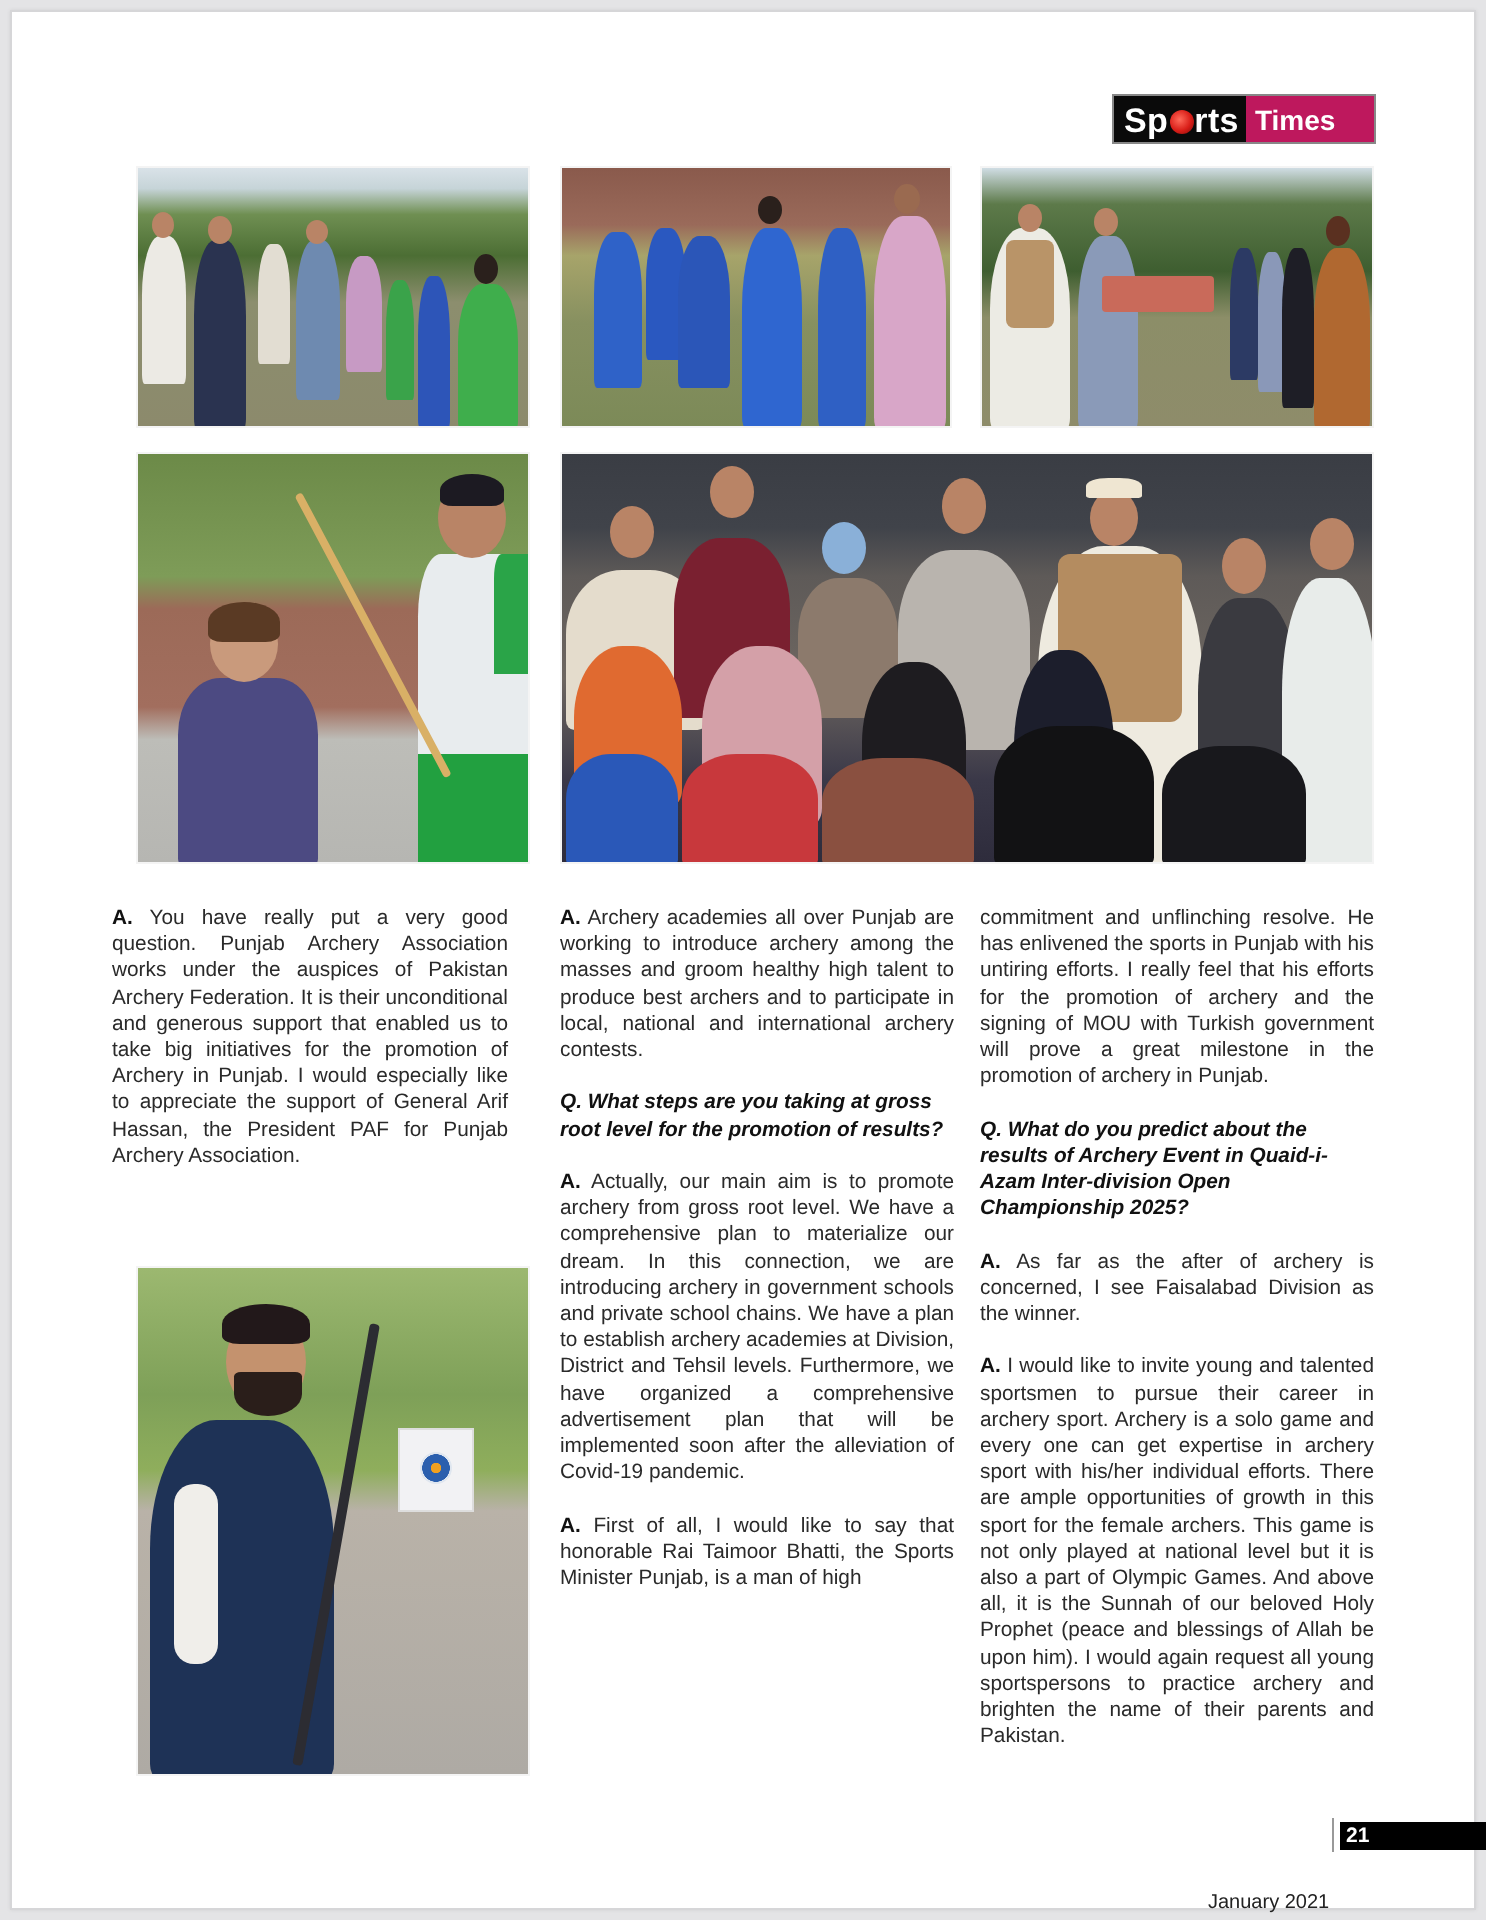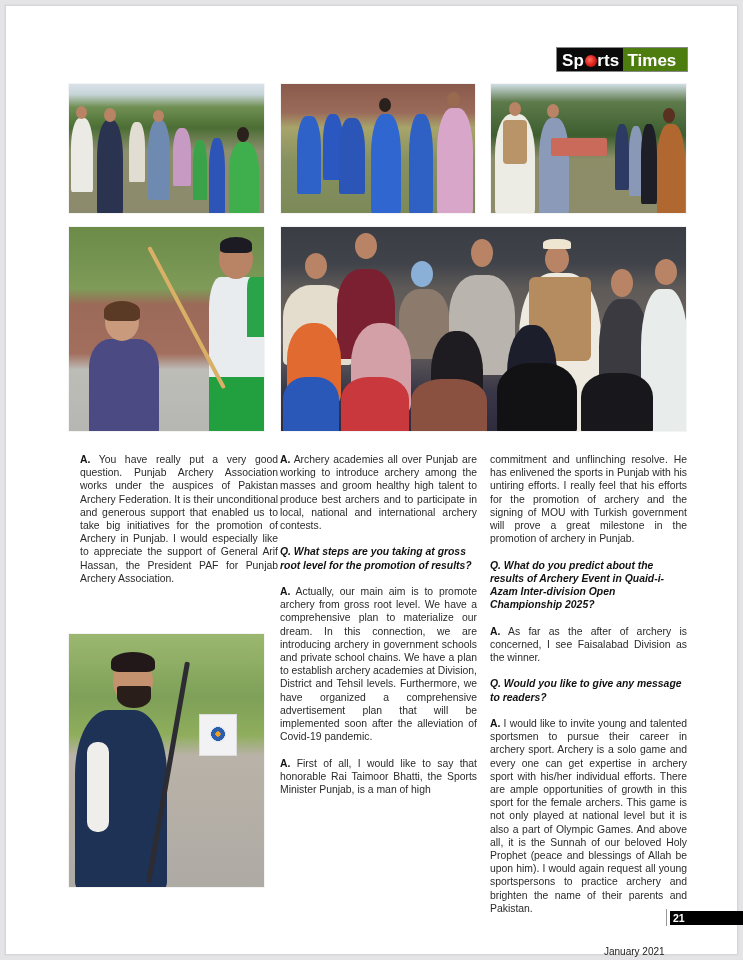--- a/index.html
+++ b/index.html
@@ -21,21 +21,21 @@
     .logo .l-black {
       background: #0a0a0a; color: #fff; font-weight: bold; font-size: 17px;
       padding: 2px 4px 0 5px; letter-spacing: 0.2px; line-height: 21px;
     }
     .logo .l-black .o-ball {
       display: inline-block; width: 12px; height: 12px; border-radius: 50%;
       background: radial-gradient(circle at 40% 40%, #ff6a5a 0, #d91e18 55%, #7a0a08 100%);
       vertical-align: -1px; margin: 0 0.5px;
     }
     .logo .l-red {
-      background: #4d7c0f; color: #fff; font-weight: bold; font-size: 17px;
+      background: #be185d; color: #fff; font-weight: bold; font-size: 14px;
       padding: 2px 5px 0 4px; flex: 1; line-height: 21px; position: relative;
     }
 
     
     .photo {
       position: absolute; overflow: hidden; border: 1px solid #f4f4f4;
     }
 
     
     .p1 { left: 62px; top: 77px; width: 197px; height: 131px;
@@ -74,21 +74,21 @@
 
     
     .col {
       position: absolute; font-size: 10.4px; line-height: 13.2px; color: #2a2a2a;
       text-align: justify;
     }
     .col p { margin-bottom: 13.2px; }
     .col p:last-child { margin-bottom: 0; }
     .col .a-lead { font-weight: bold; color: #111; }
     .col .q { font-weight: bold; font-style: italic; color: #111; text-align: left; }
-    .c1 { left: 74px; top: 447px; width: 198px; }
+    .c1 { left: 50px; top: 447px; width: 198px; }
     .c2 { left: 274px; top: 447px; width: 197px; }
     .c3 { left: 484px; top: 447px; width: 197px; }
 
     
     .footer-date {
       position: absolute; left: 598px; top: 940px; font-size: 10px; color: #222;
     }
     .footer-sep {
       position: absolute; left: 660px; top: 903px; width: 1px; height: 17px; background: #999;
     }
@@ -210,20 +210,19 @@
     <p><span class="a-lead">A.</span><span> Archery academies all over Punjab are working to introduce archery among the masses and groom healthy high talent to produce best archers and to participate in local, national and international archery contests.</span></p>
     <p class="q">Q. What steps are you taking at gross root level for the promotion of results?</p>
     <p><span class="a-lead">A.</span><span> Actually, our main aim is to promote archery from gross root level. We have a comprehensive plan to materialize our dream. In this connection, we are introducing archery in government schools and private school chains. We have a plan to establish archery academies at Division, District and Tehsil levels. Furthermore, we have organized a comprehensive advertisement plan that will be implemented soon after the alleviation of Covid-19 pandemic.</span></p>
     <p><span class="a-lead">A.</span><span> First of all, I would like to say that honorable Rai Taimoor Bhatti, the Sports Minister Punjab, is a man of high</span></p>
   </div>
 
   <div class="col c3">
     <p><span>commitment and unflinching resolve. He has enlivened the sports in Punjab with his untiring efforts. I really feel that his efforts for the promotion of archery and the signing of MOU with Turkish government will prove a great milestone in the promotion of archery in Punjab.</span></p>
     <p class="q">Q. What do you predict about the results of Archery Event in Quaid-i-Azam Inter-division Open Championship 2025?</p>
     <p><span class="a-lead">A.</span><span> As far as the after of archery is concerned, I see Faisalabad Division as the winner.</span></p>
-    <p class="q">Q. Would you like to give any message to readers?</p>
     <p><span class="a-lead">A.</span><span> I would like to invite young and talented sportsmen to pursue their career in archery sport. Archery is a solo game and every one can get expertise in archery sport with his/her individual efforts. There are ample opportunities of growth in this sport for the female archers. This game is not only played at national level but it is also a part of Olympic Games. And above all, it is the Sunnah of our beloved Holy Prophet (peace and blessings of Allah be upon him). I would again request all young sportspersons to practice archery and brighten the name of their parents and Pakistan.</span></p>
   </div>
 
   <div class="footer-date">January 2021</div>
   <div class="footer-sep"></div>
   <div class="footer-num">21</div>
 </div>
 
 </body></html>

